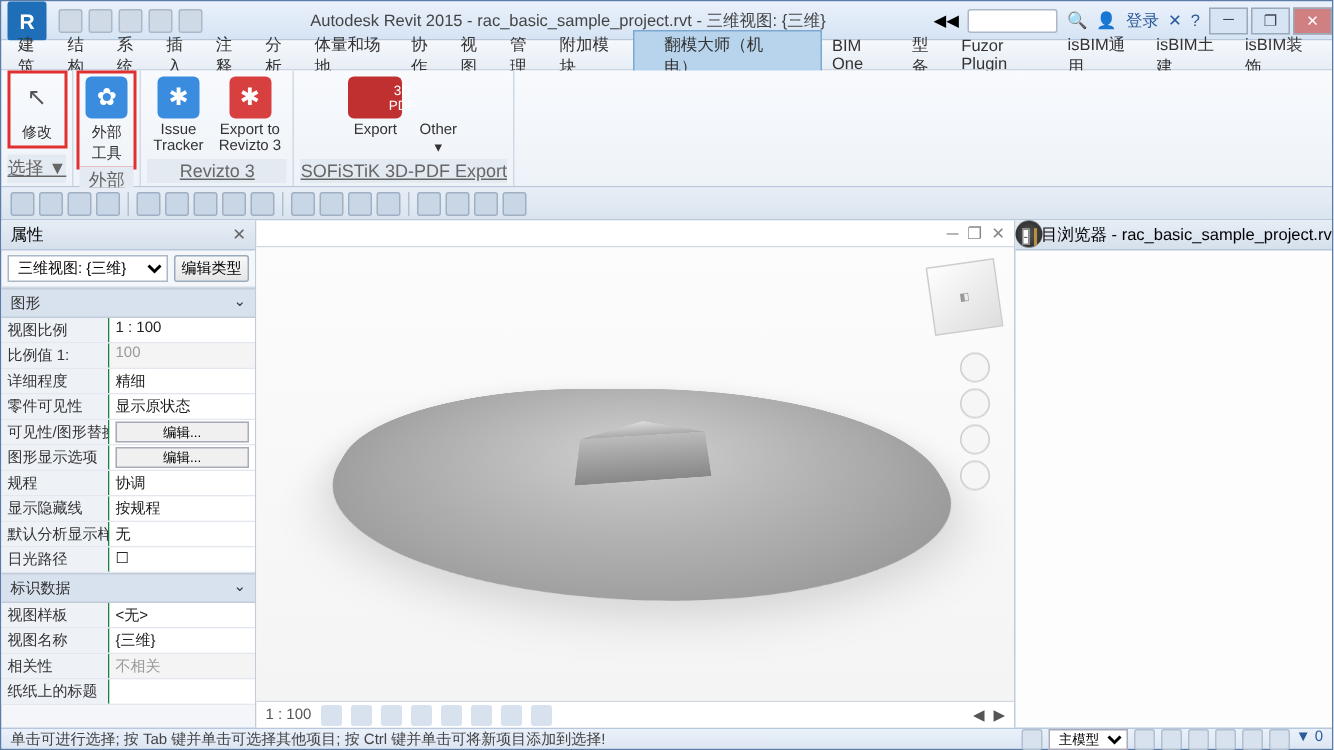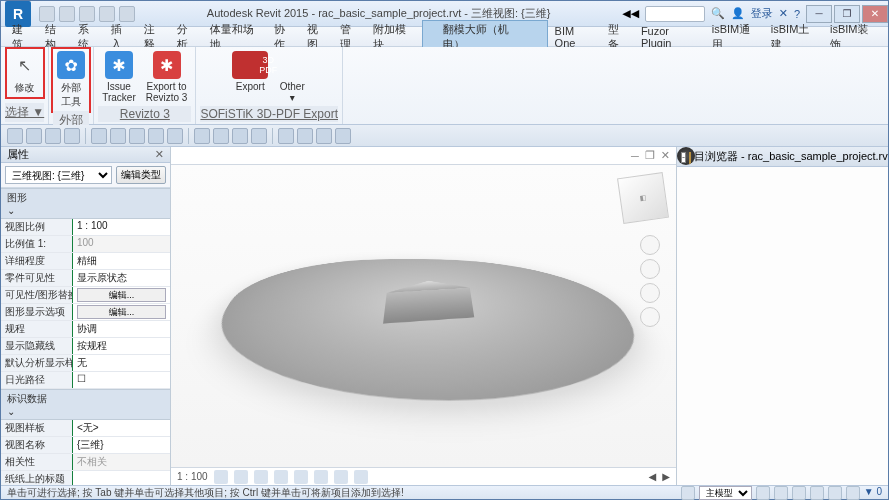--- a/index.html
+++ b/index.html
@@ -46,21 +46,21 @@
 .panel-close { cursor: pointer; color: #666; }
 
 .prop-preview { display: flex; align-items: center; gap: 6px; padding: 6px; border-bottom: 1px solid #d0dae6; }
 .prop-cube { width: 32px; height: 32px; border: 1px solid #aab8c8; background: linear-gradient(135deg,#fff,#e0e8f0); }
 .prop-title { font-size: 11px; color: #333; }
 
 .prop-selector { display: flex; gap: 4px; padding: 3px 4px; border-bottom: 1px solid #d0dae6; }
 .prop-dropdown { flex: 1; height: 18px; border: 1px solid #aab8c8; background: #fff; font-size: 10px; padding: 0 2px; }
 .edit-type-btn { width: 50px; height: 18px; border: 1px solid #9ab; background: linear-gradient(#f8f8f8,#e6e6e6); font-size: 10px; border-radius: 2px; }
 
-.prop-section { background: #d8e2ee; padding: 2px 6px; font-size: 10px; color: #333; border-top: 1px solid #c0ccd8; border-bottom: 1px solid #c0ccd8; display: flex; justify-content: space-between; flex-direction: column; }
+.prop-section { background: #d8e2ee; padding: 2px 6px; font-size: 10px; color: #333; border-top: 1px solid #c0ccd8; border-bottom: 1px solid #c0ccd8; display: flex; justify-content: space-between; }
 .prop-table { font-size: 10px; }
 .prop-row { display: flex; height: 17px; border-bottom: 1px solid #e4e8ee; }
 .prop-key { width: 72px; padding: 1px 4px; background: #eef2f7; color: #333; border-right: 1px solid #15803d; overflow: hidden; white-space: nowrap; }
 .prop-val { flex: 1; padding: 1px 4px; background: #fff; color: #222; overflow: hidden; white-space: nowrap; }
 .prop-val.disabled { color: #999; background: #f4f4f4; }
 .prop-val button { width: 100%; height: 14px; font-size: 9px; border: 1px solid #aab; background: #f0f0f0; }
 
 .viewport-wrap { flex: 1; display: flex; flex-direction: column; background: #fff; position: relative; }
 .view-header { height: 18px; border-bottom: 1px solid #d0d8e2; display: flex; justify-content: flex-end; align-items: center; padding: 0 6px; gap: 6px; font-size: 11px; color: #888; }
 .viewport { flex: 1; position: relative; background: linear-gradient(#fcfcfc, #f4f4f4); display: flex; align-items: center; justify-content: center; }

